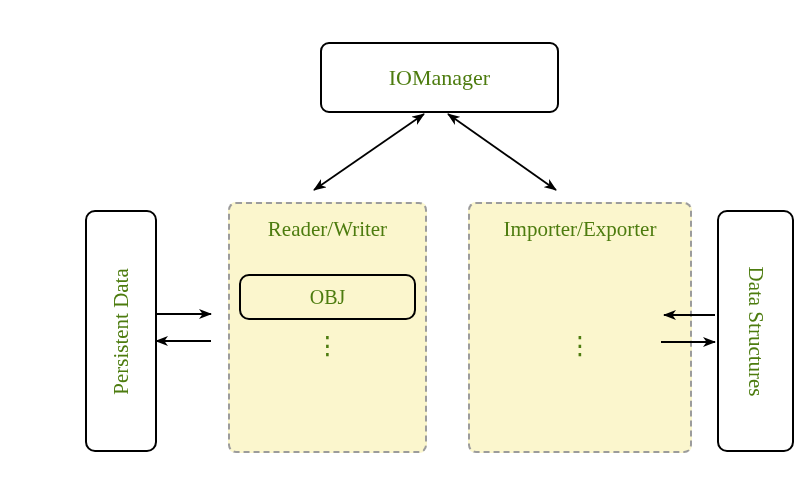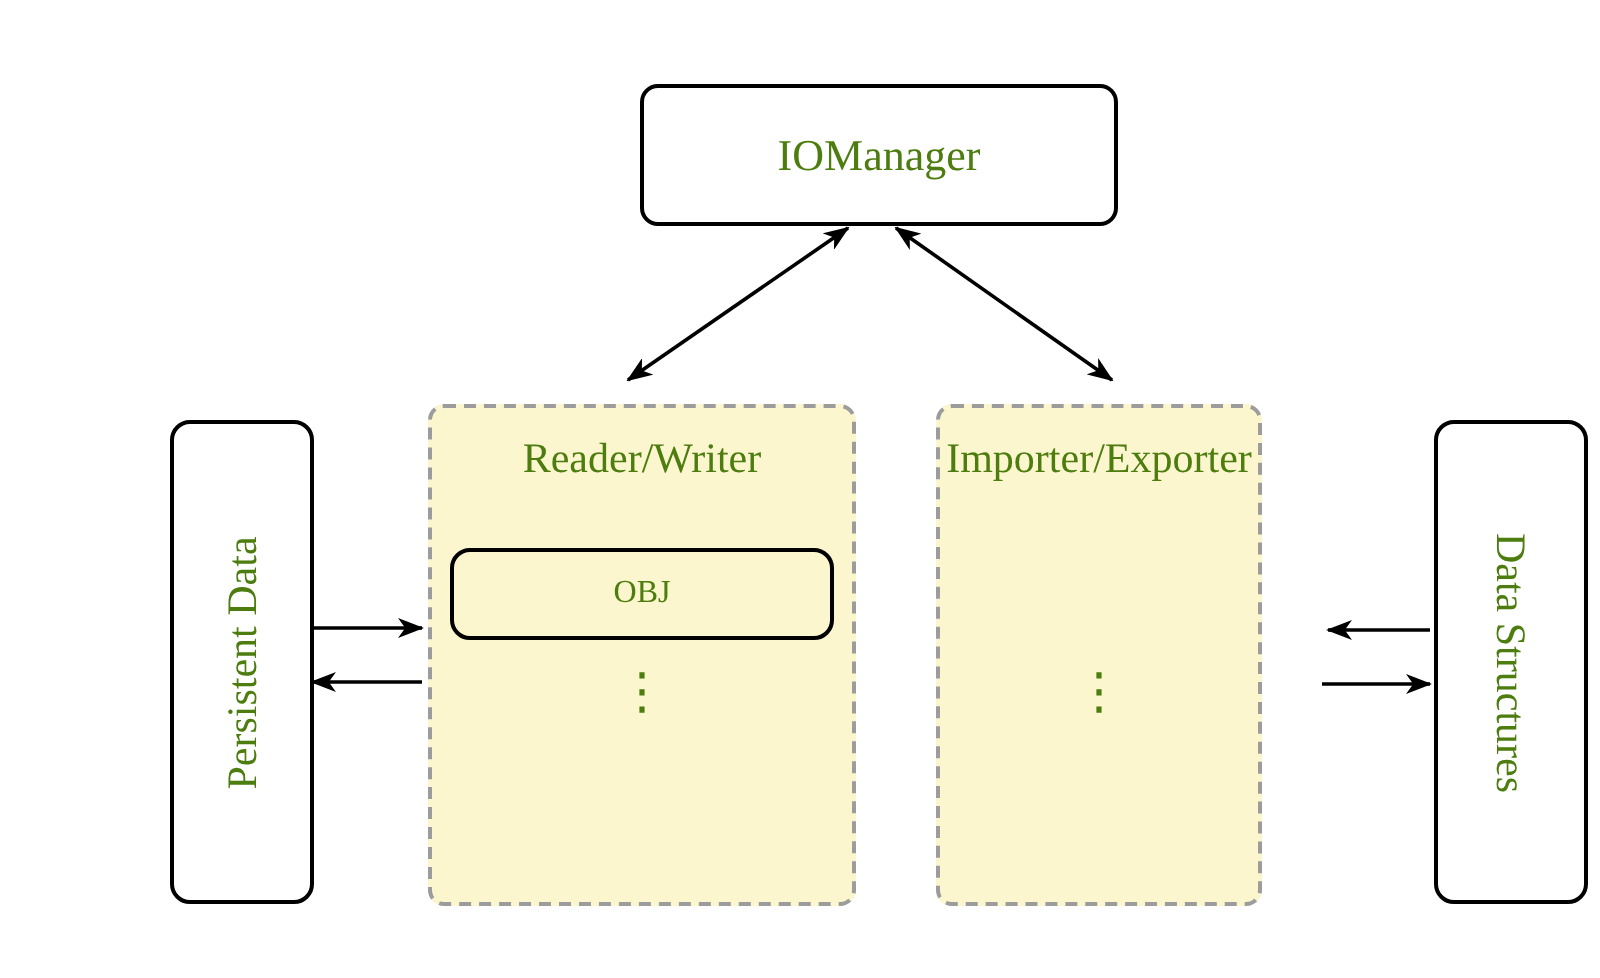--- a/index.html
+++ b/index.html
@@ -37,41 +37,41 @@
   .node-datastruct span { transform: rotate(90deg); }
   .container {
     position: absolute;
     top: 202px;
     height: 251px;
     background: #FBF6CD;
     border: 2px dashed #9C9C9C;
     border-radius: 8px;
     box-sizing: border-box;
   }
-  .container-left  { left: 174px; width: 214px; }
-  .container-right { left: 428px; width: 163px; }
+  .container-left  { left: 188px; width: 199px; }
+  .container-right { left: 428px; width: 224px; }
   .ctitle {
     margin-top: 13px;
     text-align: center;
     font-size: 21px;
     line-height: 24px;
   }
   .ibox {
     position: absolute;
     left: 9px;
     right: 9px;
     background: #FBF6CD;
     border: 2.5px solid #000;
     border-radius: 10px;
     box-sizing: border-box;
     display: flex;
     align-items: center;
     justify-content: center;
     text-align: center;
-    font-size: 16px;
+    font-size: 20px;
     line-height: 1.24;
     white-space: pre-line;
   }
   .ibox-top { top: 70px; height: 46px; }
   .ibox-bottom { top: 174px; height: 60px; }
   .dots {
     position: absolute;
     left: 0; right: 0;
     top: 122px;
     text-align: center;

